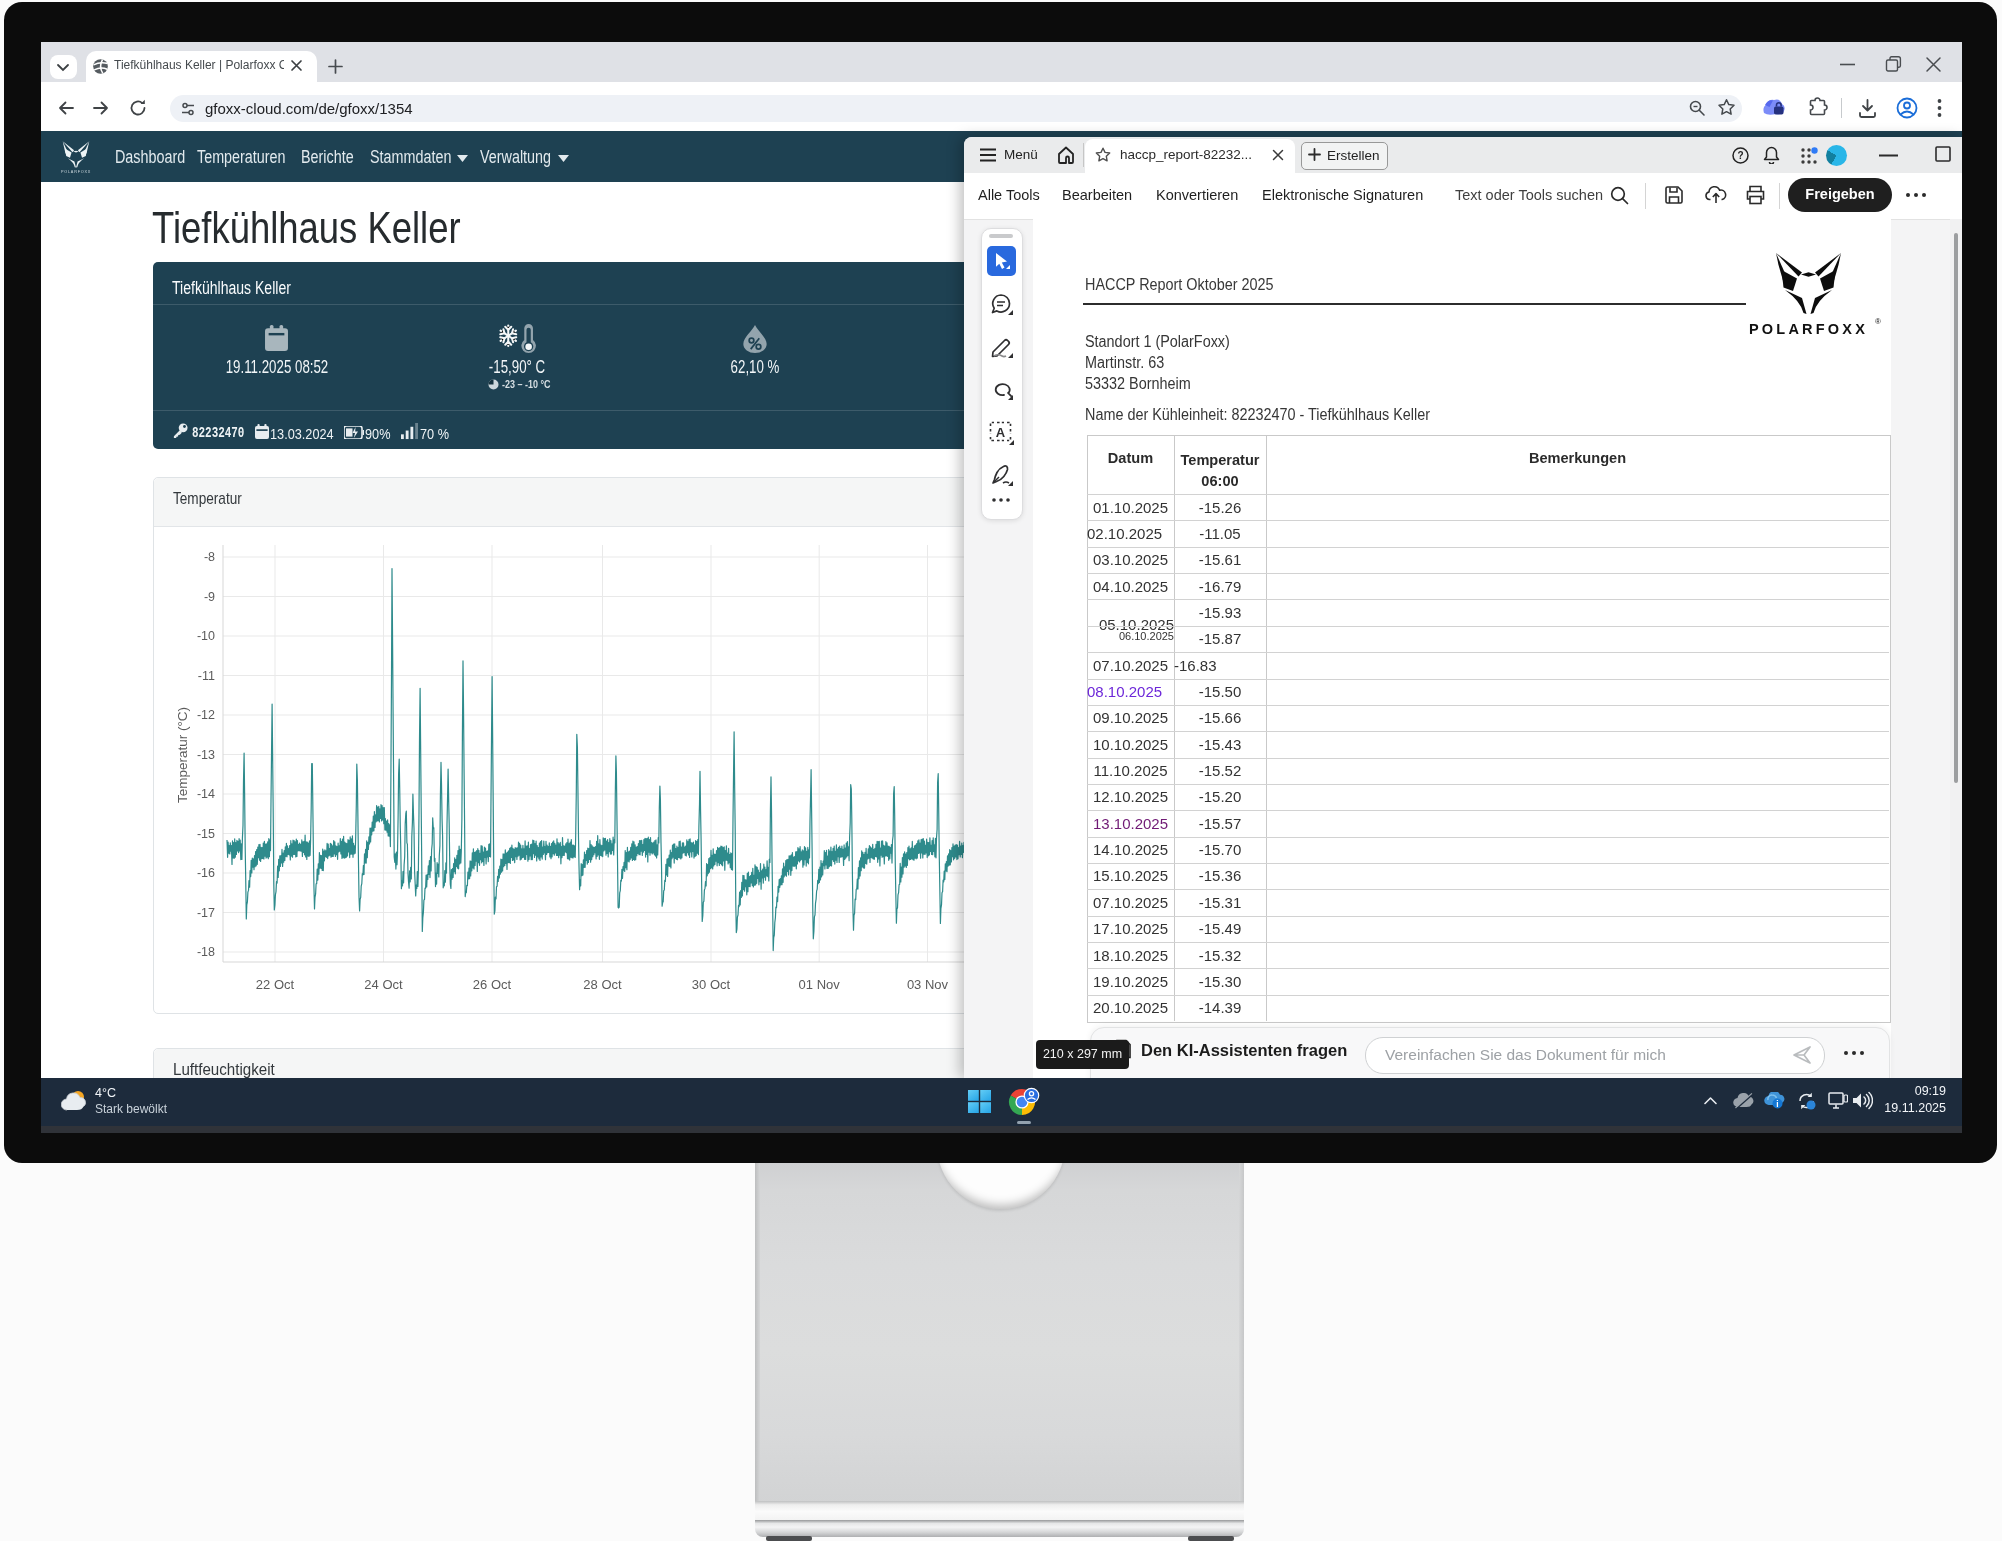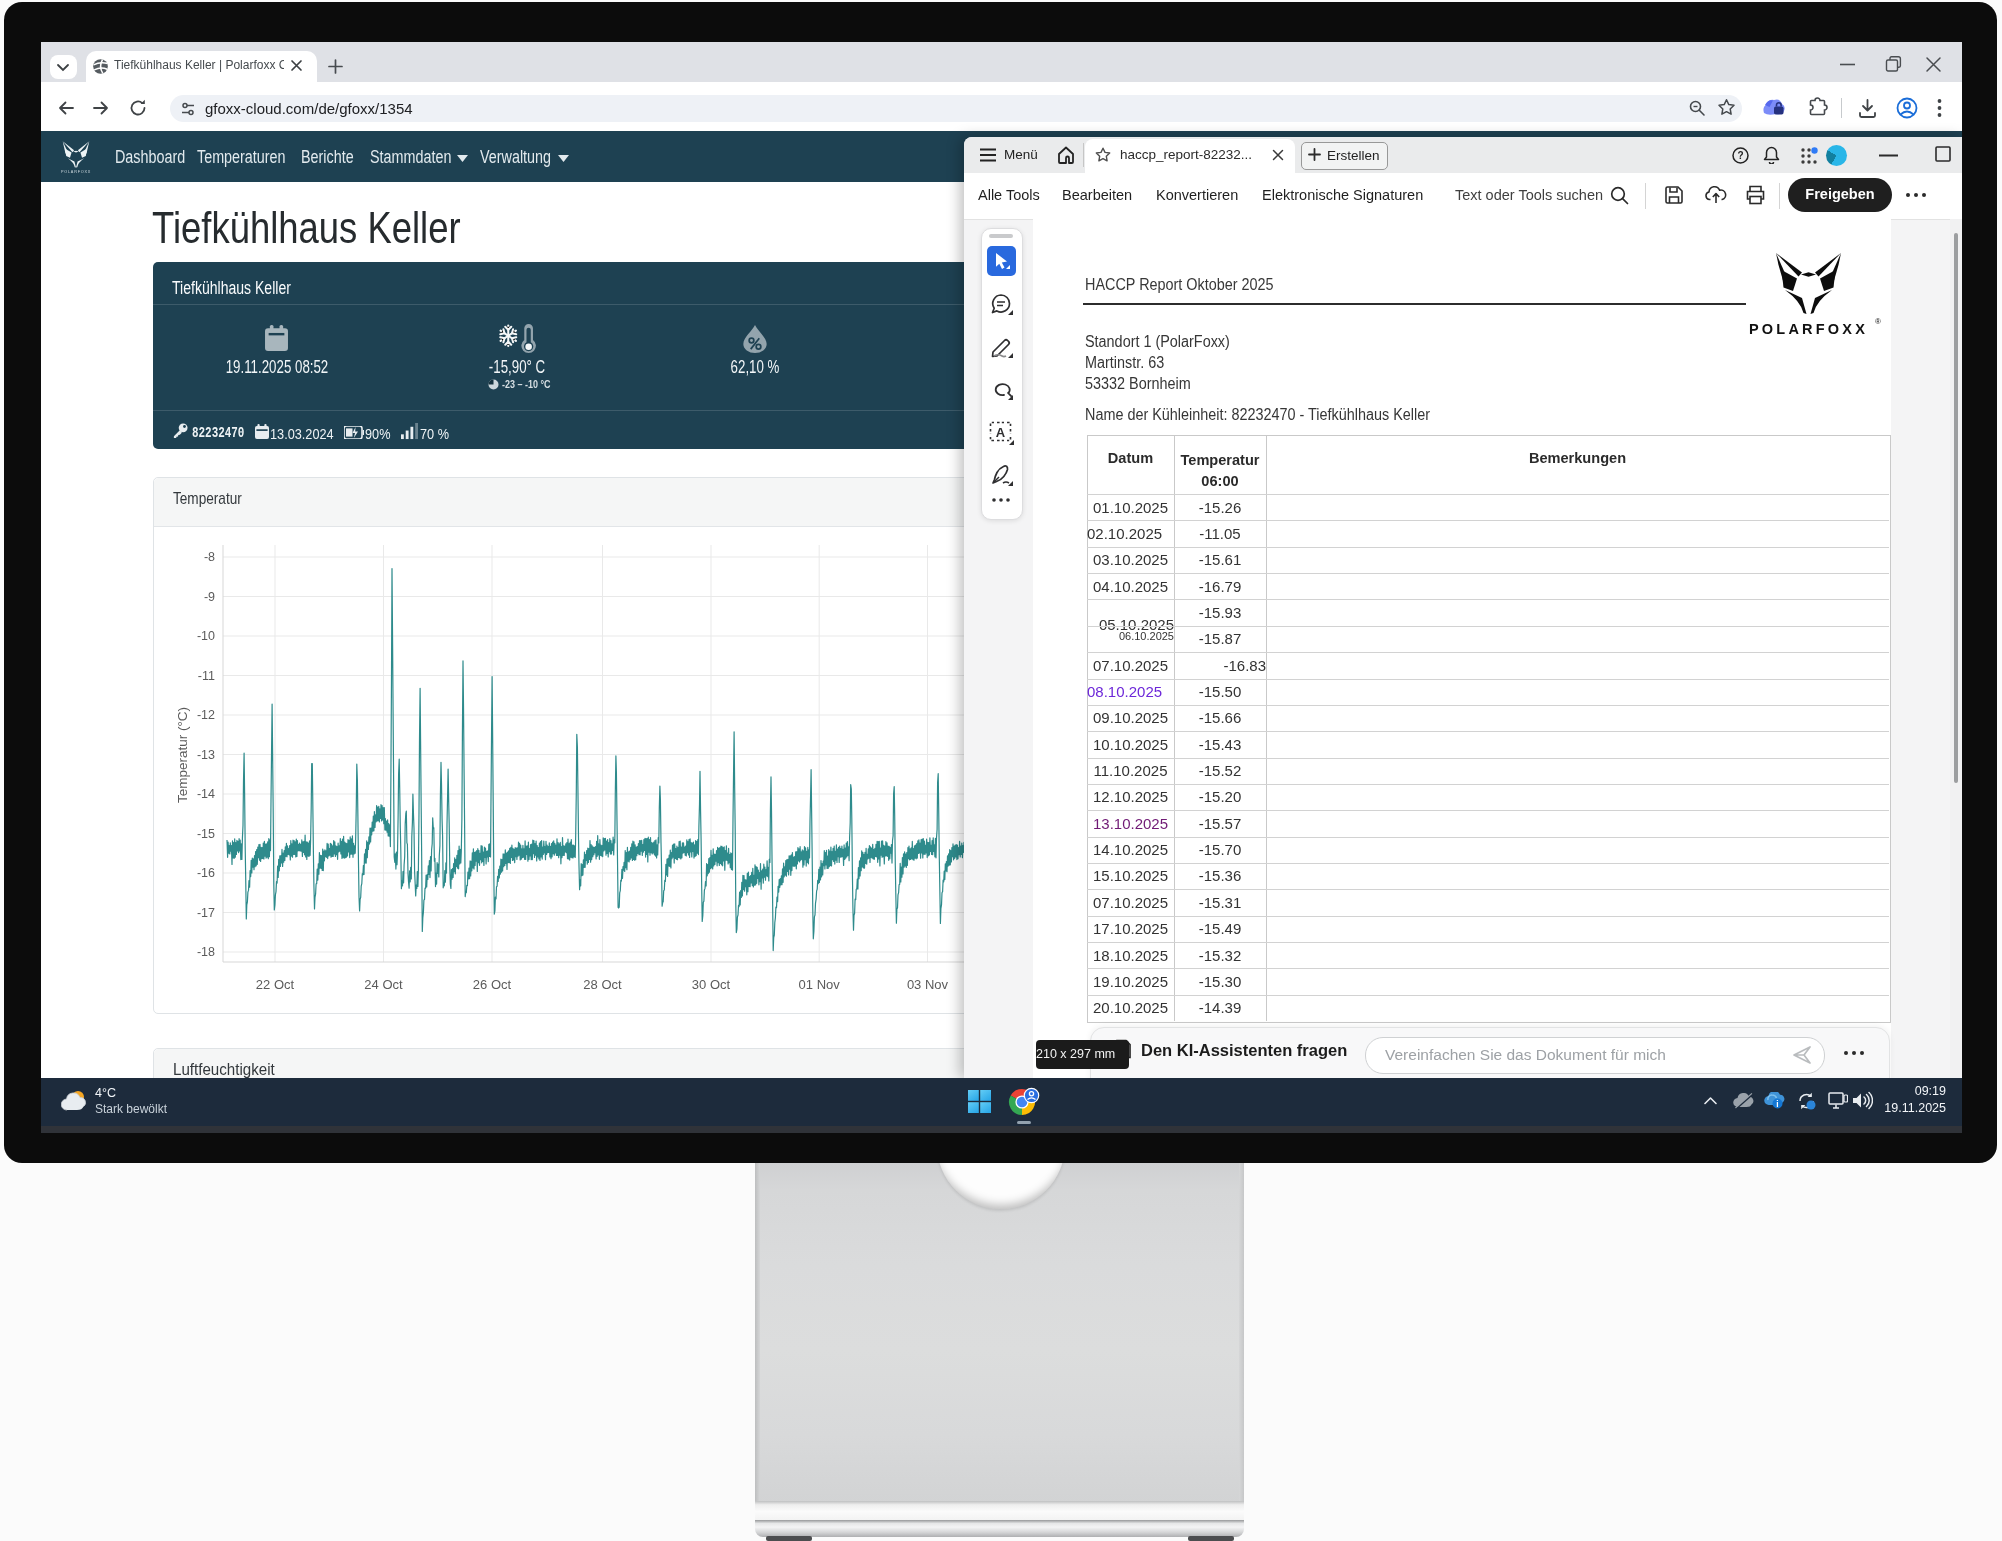--- a/index.html
+++ b/index.html
@@ -478,21 +478,21 @@
         <div class="abs t" style="left:54px;top:358.6px;width:87px;text-align:center;font-size:15px;color:#333;">04.10.2025</div>
         <div class="abs t" style="left:141px;top:358.6px;width:92px;text-align:center;font-size:15px;color:#333;">-16.79</div>
         <div class="abs" style="left:54px;top:380.4px;width:802px;height:1px;background:#d2d2d2;"></div>
         <div class="abs t" style="left:54px;top:397px;width:87px;text-align:right;font-size:15px;color:#333;">05.10.2025</div>
         <div class="abs t" style="left:141px;top:384.9px;width:92px;text-align:center;font-size:15px;color:#333;">-15.93</div>
         <div class="abs" style="left:54px;top:406.8px;width:802px;height:1px;background:#d2d2d2;"></div>
         <div class="abs t" style="left:54px;top:411.2px;width:87px;text-align:right;font-size:11px;color:#333;">06.10.2025</div>
         <div class="abs t" style="left:141px;top:411.2px;width:92px;text-align:center;font-size:15px;color:#333;">-15.87</div>
         <div class="abs" style="left:54px;top:433.1px;width:802px;height:1px;background:#d2d2d2;"></div>
         <div class="abs t" style="left:54px;top:437.6px;width:87px;text-align:center;font-size:15px;color:#333;">07.10.2025</div>
-        <div class="abs t" style="left:141px;top:437.6px;width:92px;text-align:right;font-size:15px;color:#333;">-16.83</div>
+        <div class="abs t" style="left:141px;top:437.6px;width:92px;text-align:left;font-size:15px;color:#333;">-16.83</div>
         <div class="abs" style="left:54px;top:459.5px;width:802px;height:1px;background:#d2d2d2;"></div>
         <div class="abs t" style="left:54px;top:464.0px;width:87px;font-size:15px;color:#6d28d9;">08.10.2025</div>
         <div class="abs t" style="left:141px;top:464.0px;width:92px;text-align:center;font-size:15px;color:#333;">-15.50</div>
         <div class="abs" style="left:54px;top:485.8px;width:802px;height:1px;background:#d2d2d2;"></div>
         <div class="abs t" style="left:54px;top:490.3px;width:87px;text-align:center;font-size:15px;color:#333;">09.10.2025</div>
         <div class="abs t" style="left:141px;top:490.3px;width:92px;text-align:center;font-size:15px;color:#333;">-15.66</div>
         <div class="abs" style="left:54px;top:512.1px;width:802px;height:1px;background:#d2d2d2;"></div>
         <div class="abs t" style="left:54px;top:516.6px;width:87px;text-align:center;font-size:15px;color:#333;">10.10.2025</div>
         <div class="abs t" style="left:141px;top:516.6px;width:92px;text-align:center;font-size:15px;color:#333;">-15.43</div>
         <div class="abs" style="left:54px;top:538.5px;width:802px;height:1px;background:#d2d2d2;"></div>
@@ -540,21 +540,21 @@
         <svg class="abs" style="left:810px;top:831px" width="22" height="6" viewBox="0 0 22 6">
             <g fill="#2b2b2b">
               <circle cx="3" cy="3" r="2"></circle>
               <circle cx="11" cy="3" r="2"></circle>
               <circle cx="19" cy="3" r="2"></circle>
             </g>
           </svg>
       </div>
       
       <div class="abs" style="left:72px;top:903px;width:93px;height:29px;background:#1b1b1b;border-radius:4px;"></div>
-      <div class="abs t" style="left:72px;top:910px;width:93px;font-size:12.5px;color:#f2f2f2;">210 x 297 mm</div>
+      <div class="abs t" style="left:72px;top:910px;width:93px;text-align:center;font-size:12.5px;color:#f2f2f2;">210 x 297 mm</div>
       
       <div class="abs" style="left:986px;top:82px;width:12px;height:859px;background:#f1f1f2;"></div>
       <div class="abs" style="left:990px;top:96px;width:4px;height:550px;background:#9c9ea0;border-radius:2px;"></div>
     </div>
 
     <div class="abs" id="taskbar"></div>
 
     <svg class="abs" style="left:20px;top:1046px" width="28" height="26" viewBox="0 0 28 26">
       <circle cx="17" cy="9" r="6" fill="#f5a623"></circle>
       <path d="M6 22 a5.5 5.5 0 0 1 -0.5-11 a7 7 0 0 1 13.5-1.5 a5 5 0 0 1 3.5 9 q-1.5 3.5-6.5 3.5 Z" fill="#e8ecf0"></path>

